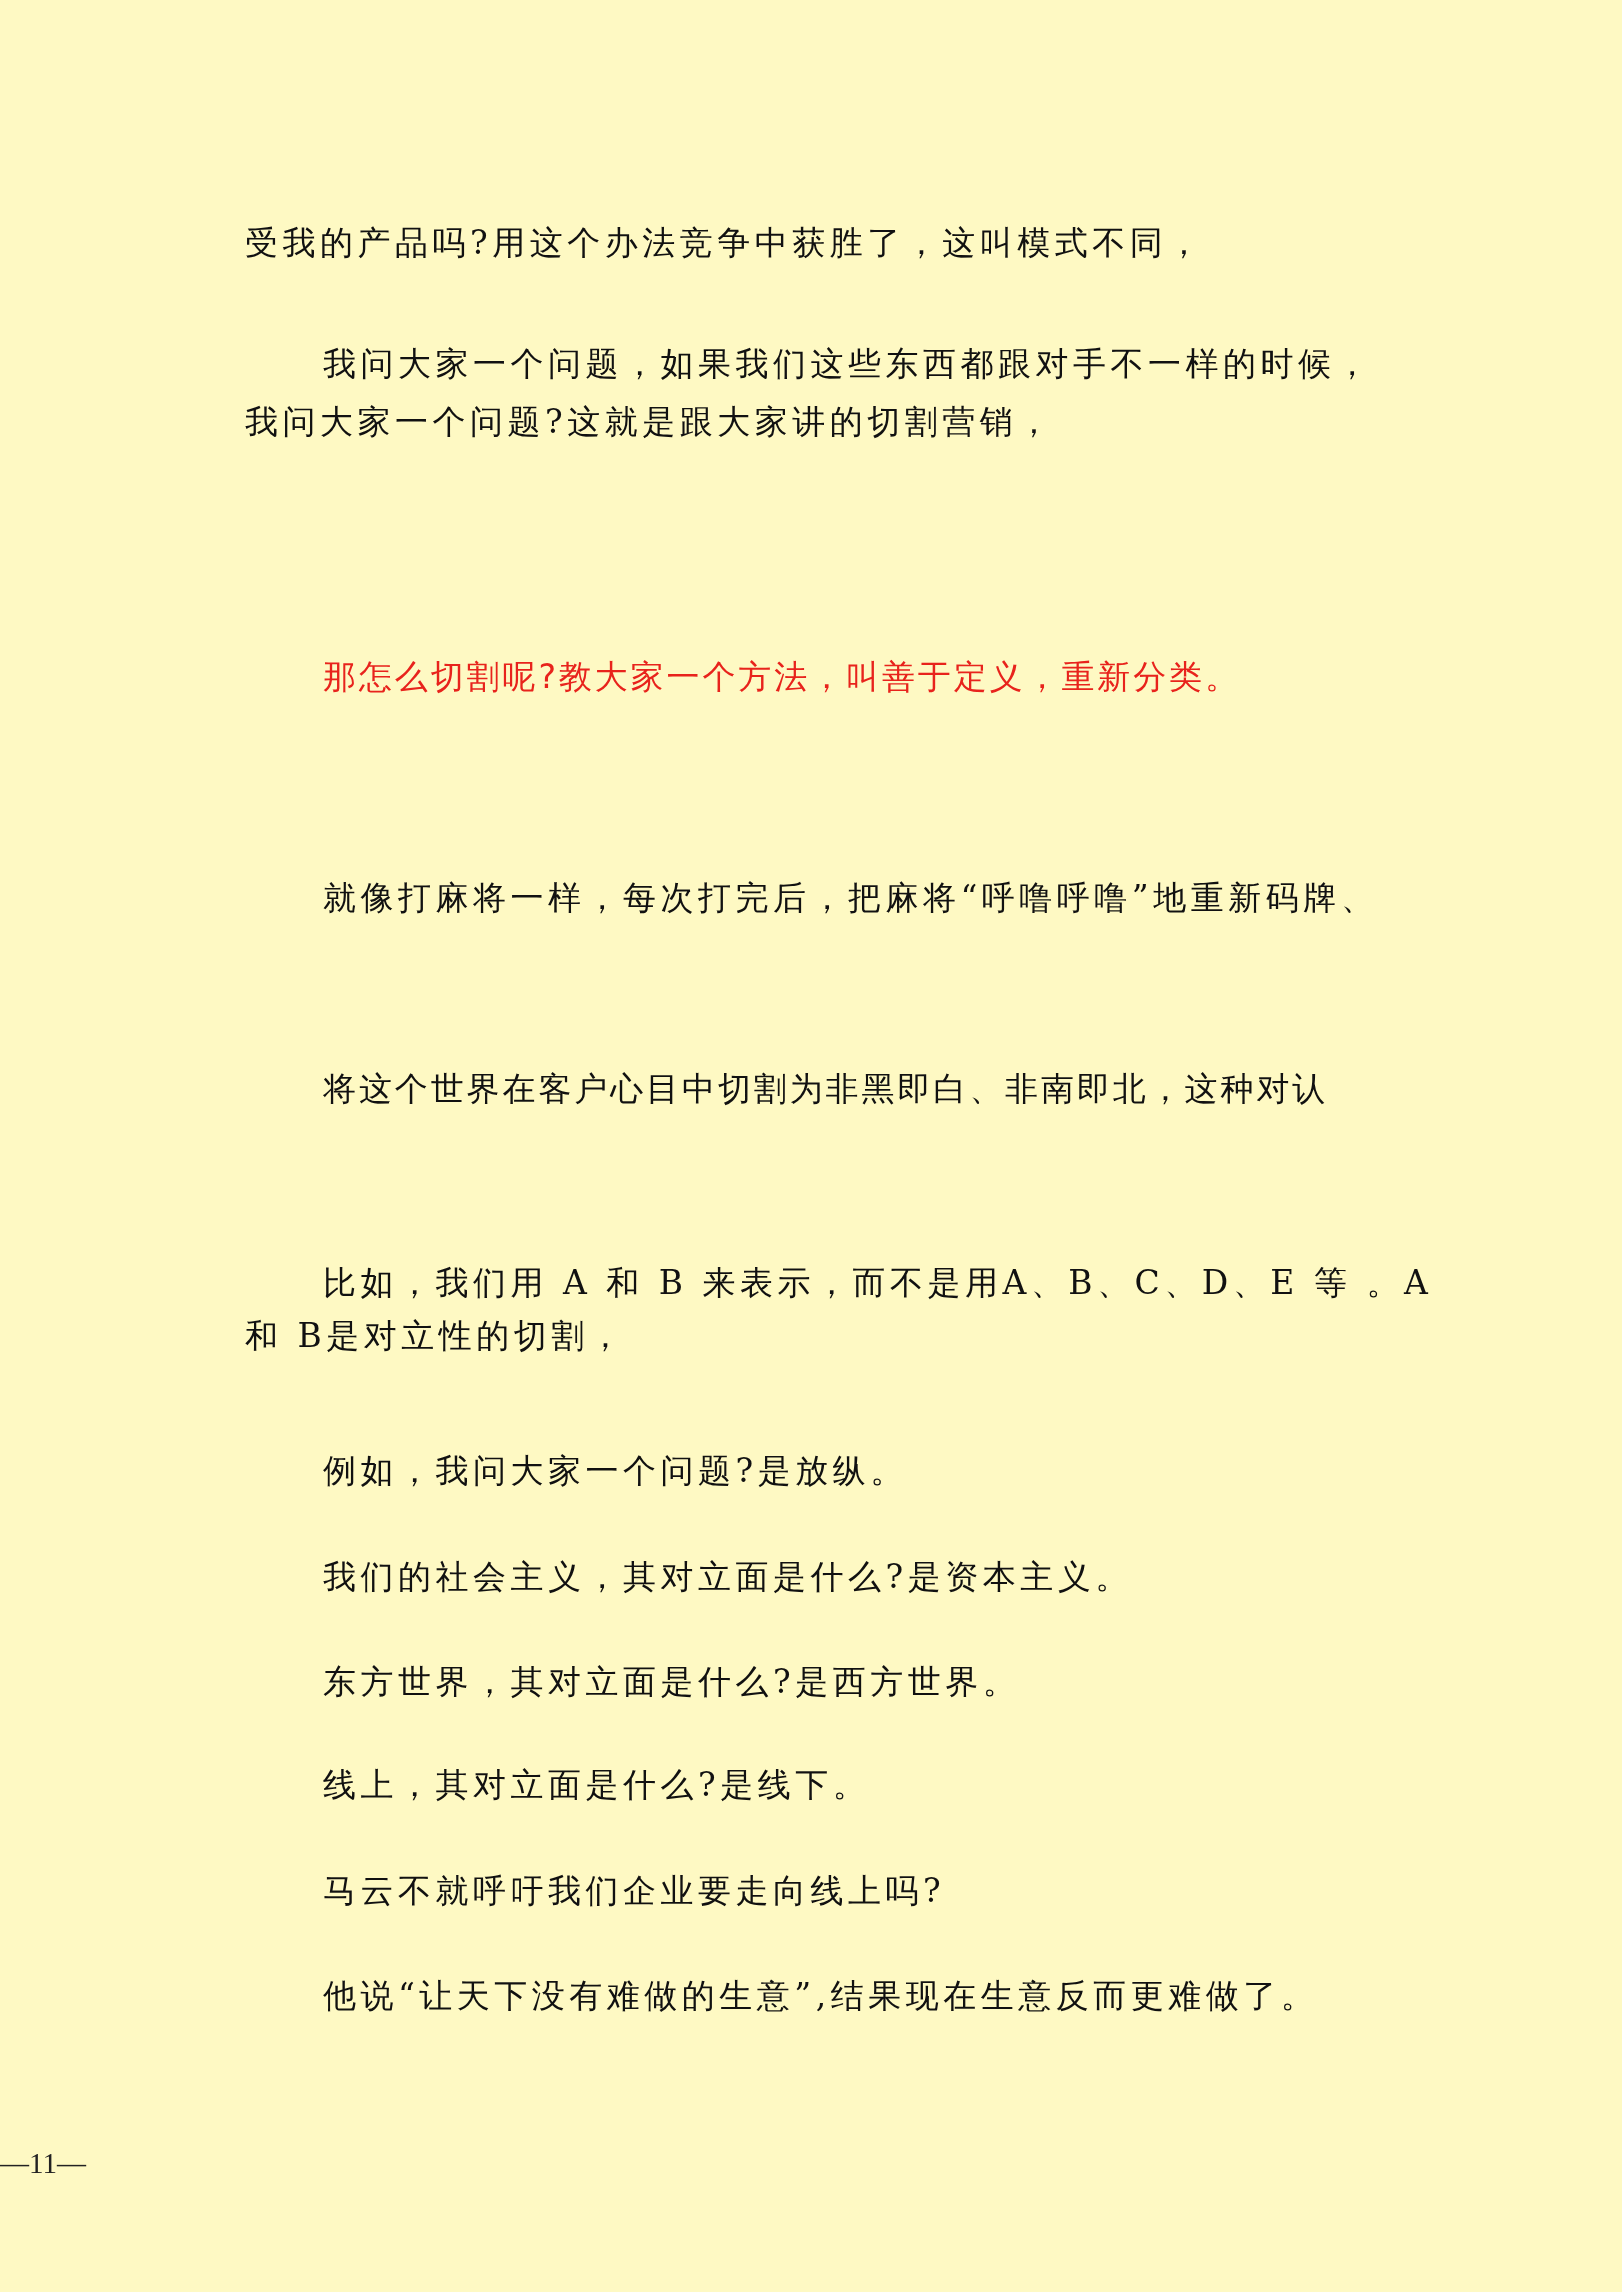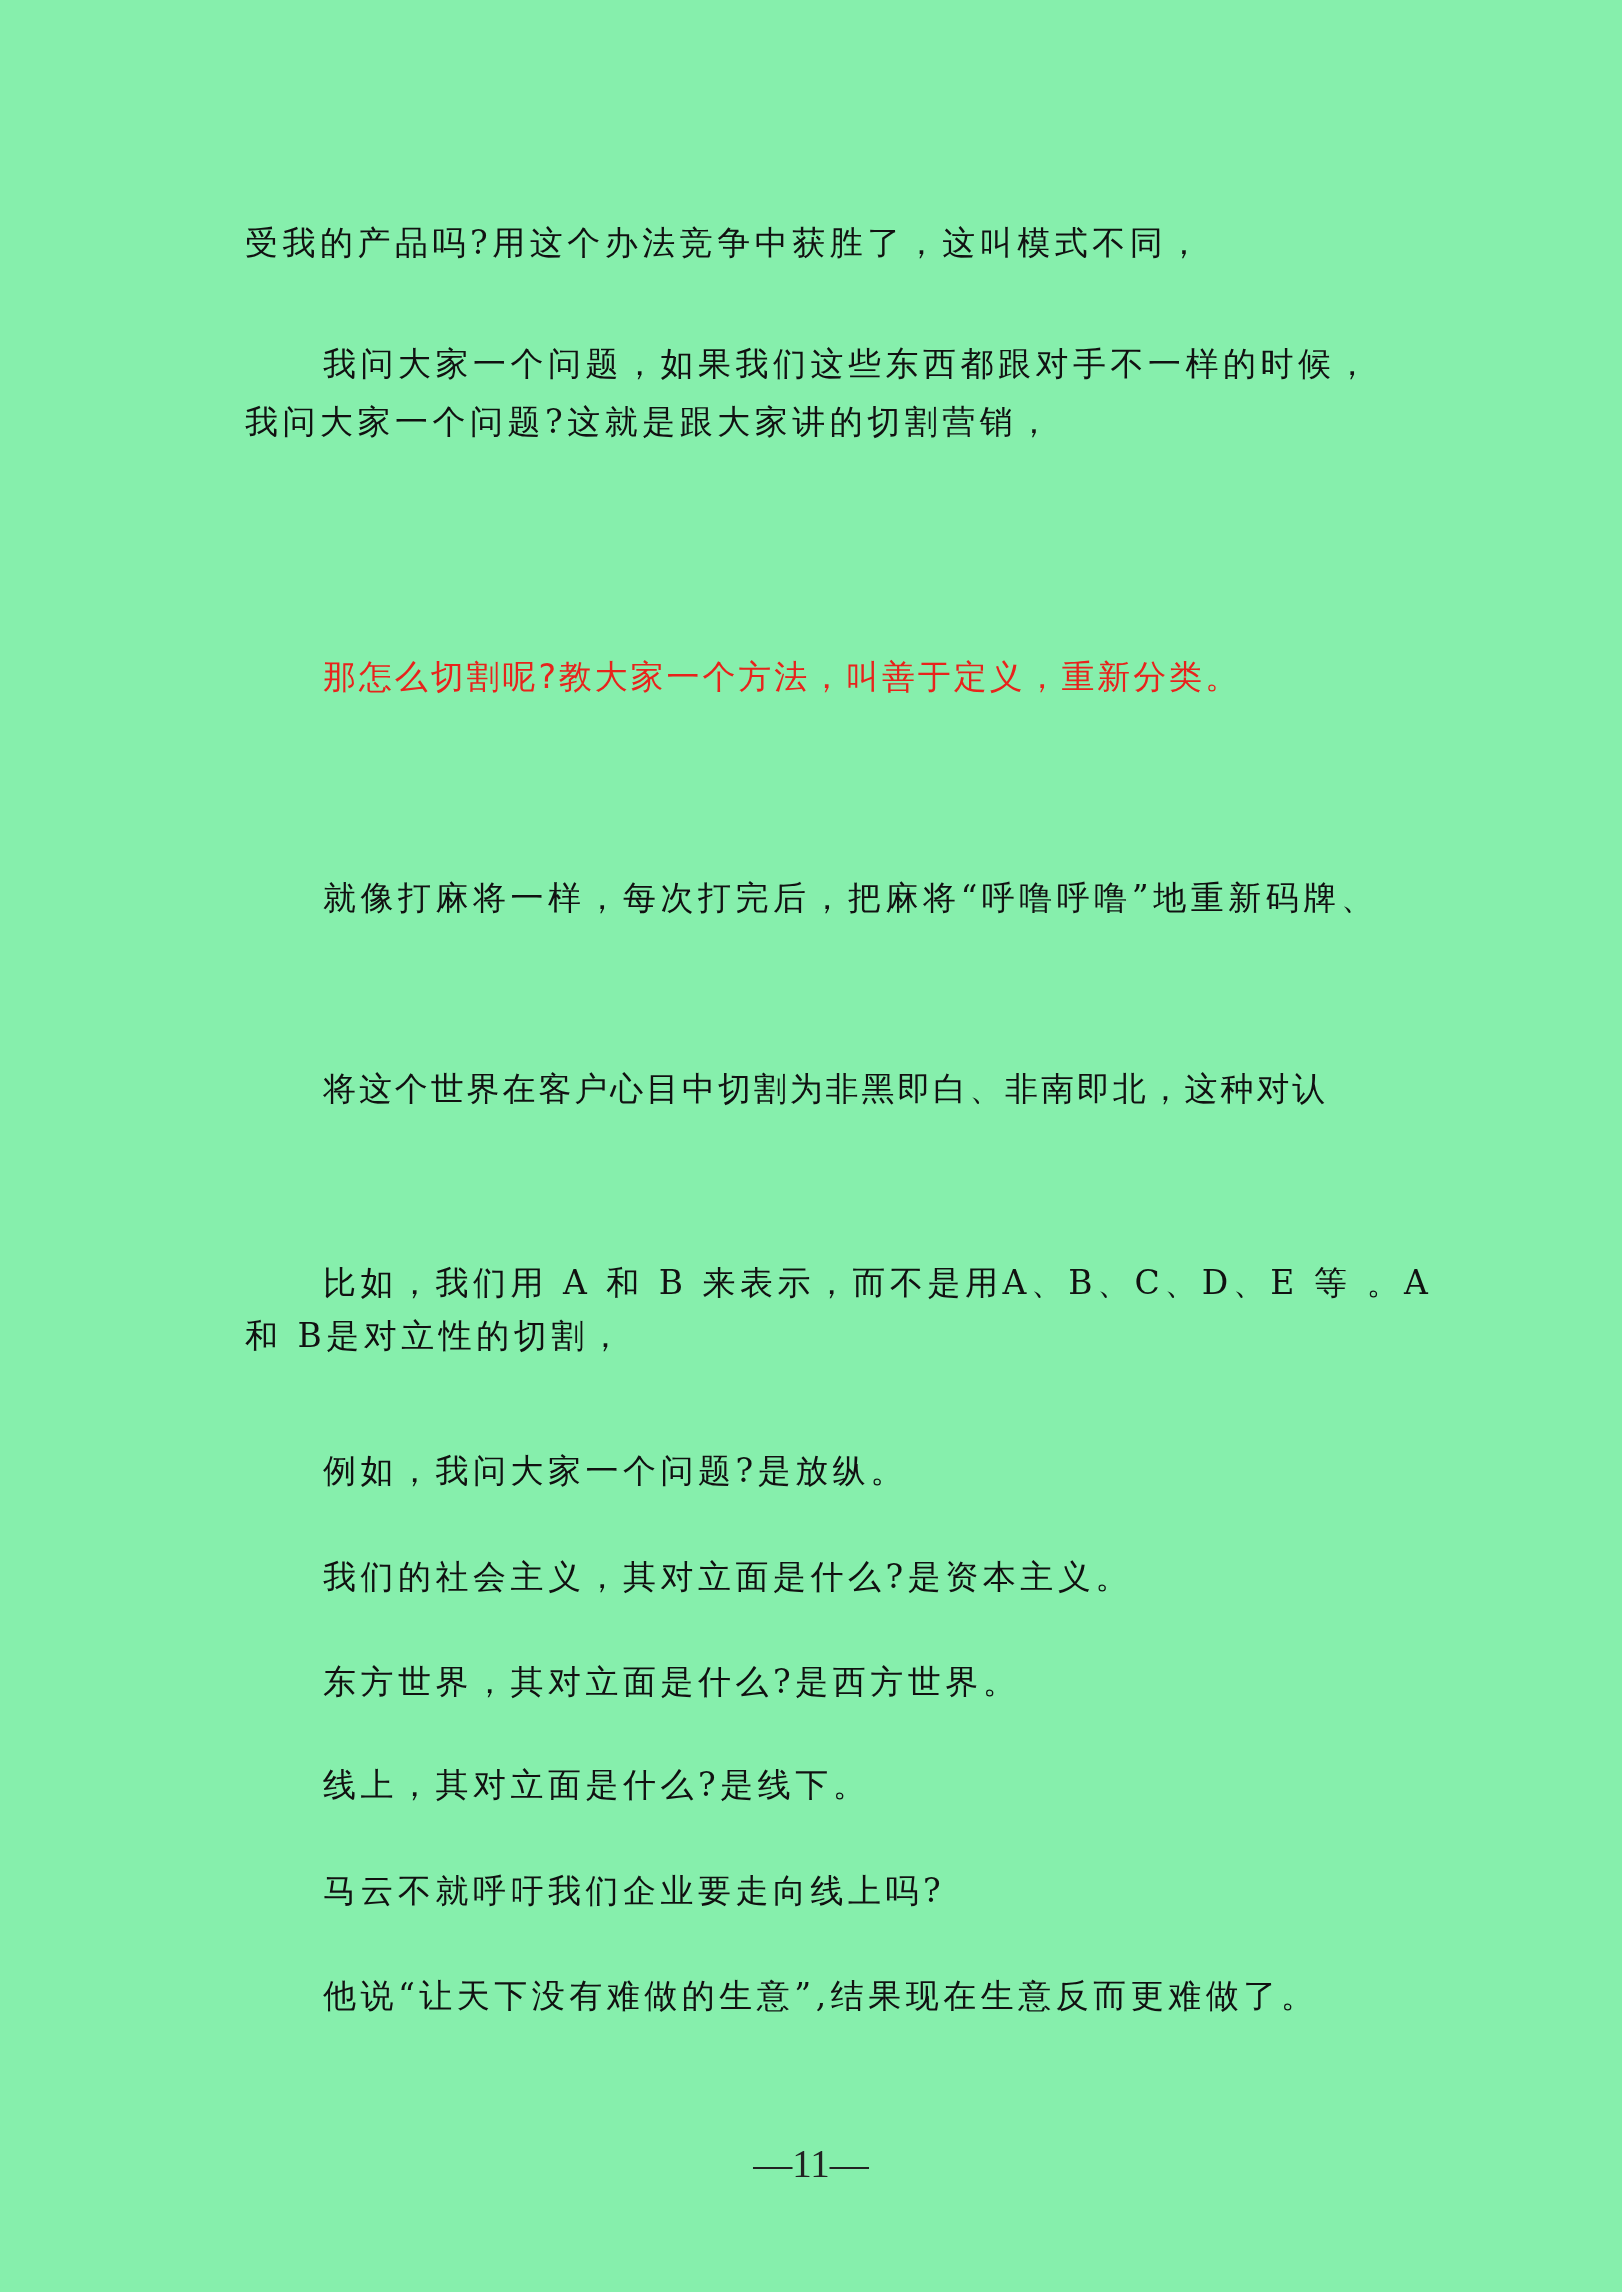--- a/index.html
+++ b/index.html
@@ -1,25 +1,25 @@
 <!DOCTYPE html>
 <html><head>
 <meta charset="utf-8">
 <style>
   html, body { margin: 0; padding: 0; background: #ffffff; }
   body { width: 1622px; height: 2293px; position: relative; overflow: hidden;
          font-family: "DejaVu Serif", "Liberation Serif", serif; color: #111111; }
-  .page { position: absolute; left: 0; top: 0; width: 1622px; height: 2293px; background: #86efac; }
+  .page { position: absolute; left: 0; top: 0; width: 1622px; height: 2293px; background: #fef9c3; }
   .line { position: absolute; left: 245px; white-space: nowrap; font-size: 33px;
           line-height: 39px; letter-spacing: 4.5px; }
   .indent { left: 323px; margin-top: 30px; }
   .bold { font-weight: normal; font-family: "DejaVu Sans", "Liberation Sans", sans-serif; letter-spacing: 2.9px; }
   .red { color: #e8231c; }
-  .pagenum { position: absolute; left: 0; width: 1622px; text-align: center; top: 2147px;
-             font-size: 39px; line-height: 33px; font-family: "Liberation Serif", serif; color: #222; }
+  .pagenum { position: absolute; left: 0; width: 1622px; text-align: left; top: 2147px;
+             font-size: 29px; line-height: 33px; font-family: "Liberation Serif", serif; color: #222; }
 </style>
 </head>
 <body>
 
 <div class="page">
   <div class="line" style="top:223px">受我的产品吗?用这个办法竞争中获胜了，这叫模式不同，</div>
   <div class="line indent" style="top:314px">我问大家一个问题，如果我们这些东西都跟对手不一样的时候，</div>
   <div class="line" style="top:402px">我问大家一个问题?这就是跟大家讲的切割营销，</div>
 
   <div class="line indent bold red" style="top:627px">那怎么切割呢?教大家一个方法，叫善于定义，重新分类。</div>

